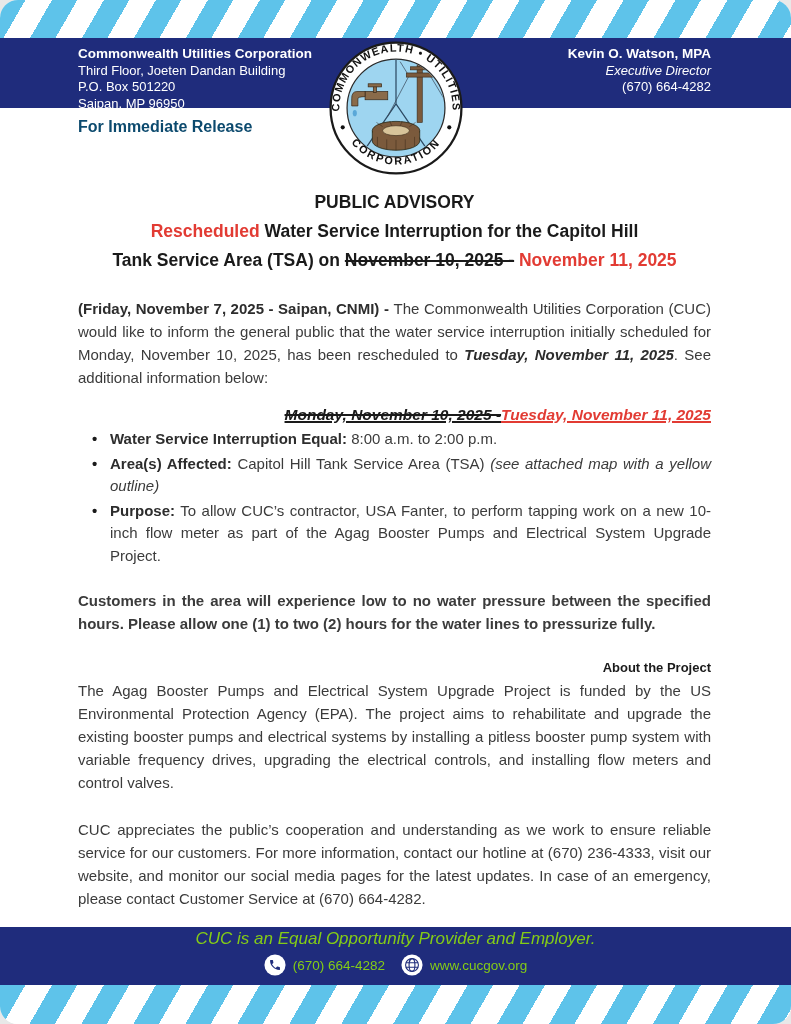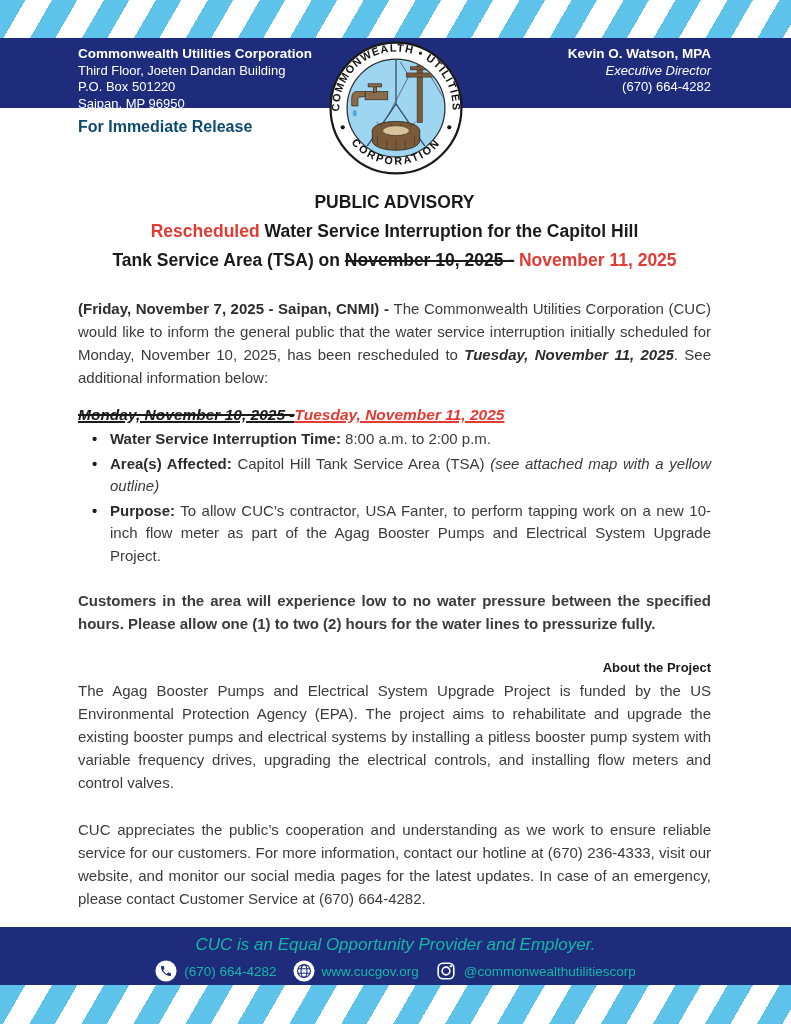--- a/index.html
+++ b/index.html
@@ -5,20 +5,21 @@
   * { box-sizing: border-box; margin: 0; padding: 0; }
   html, body { background: #e8e8e8; }
   body { font-family: "Liberation Sans", sans-serif; }
   .page {
     position: relative;
     width: 791px;
     height: 1024px;
     background: #ffffff;
     overflow: hidden;
     margin: 0 auto;
+    border-radius: 18px;
   }
   
   .stripe-band {
     width: 100%;
     background: repeating-linear-gradient(120deg,
       #5ec3ea 0 22px,
       #ffffff 22px 45px);
   }
   .stripe-top { height: 38px; }
   .stripe-bottom { position: absolute; bottom: 0; left: 0; height: 39px; }
@@ -76,20 +77,21 @@
   .bi { font-weight: bold; font-style: italic; color: #2d2d2d; }
   .it { font-style: italic; }
   .intro { margin-top: 22px; }
   .schedule-heading {
     margin-top: 14px;
     font-weight: bold;
     font-style: italic;
     font-size: 15.5px;
     line-height: 23px;
     color: #1a1a1a;
+    text-align: right;
   }
   ul.bullets { margin-top: 2px; margin-left: 14px; list-style: none; }
   ul.bullets li {
     position: relative;
     padding-left: 18px;
     font-size: 15px;
     line-height: 22.5px;
     color: #3b3b3b;
     text-align: justify;
     margin-bottom: 2px;
@@ -115,23 +117,23 @@
     color: #1a1a1a;
   }
   
   .footer-bar {
     position: absolute;
     bottom: 39px;
     left: 0;
     width: 100%;
     height: 58px;
     background: #1f2c7c;
-    color: #14b8a6;
+    color: #84cc16;
     text-align: center;
-    padding-top: 8px;
+    padding-top: 2px;
   }
   .eeo { font-style: italic; font-size: 17px; }
   .contact-row {
     margin-top: 5px;
     display: flex;
     justify-content: center;
     align-items: center;
     gap: 16px;
     font-size: 13.5px;
   }
@@ -208,21 +210,21 @@
       <div>PUBLIC ADVISORY</div>
       <div><span class="red">Rescheduled</span><span> Water Service Interruption for the Capitol Hill</span></div>
       <div><span>Tank Service Area (TSA) on </span><span class="strike">November 10, 2025 -</span><span class="red"> November 11, 2025</span></div>
     </div>
 
     <p class="body-text intro"><span class="b">(Friday, November 7, 2025 - Saipan, CNMI) - </span><span>The Commonwealth Utilities Corporation (CUC) would like to inform the general public that the water service interruption initially scheduled for Monday, November 10, 2025, has been rescheduled to </span><span class="bi">Tuesday, November 11, 2025</span><span>. See additional information below:</span></p>
 
     <div class="schedule-heading"><span class="strike-ul">Monday, November 10, 2025 -</span><span class="red-ul">Tuesday, November 11, 2025</span></div>
 
     <ul class="bullets">
-      <li><span class="b">Water Service Interruption Time:</span><span> 8:00 a.m. to 2:00 p.m.</span><span class="it"></span></li>
+      <li><span class="b">Water Service Interruption Equal:</span><span> 8:00 a.m. to 2:00 p.m.</span><span class="it"></span></li>
       <li><span class="b">Area(s) Affected:</span><span> Capitol Hill Tank Service Area (TSA) </span><span class="it">(see attached map with a yellow outline)</span></li>
       <li><span class="b">Purpose:</span><span> To allow CUC’s contractor, USA Fanter, to perform tapping work on a new 10-inch flow meter as part of the Agag Booster Pumps and Electrical System Upgrade Project.</span><span class="it"></span></li>
     </ul>
 
     <p class="body-text pressure">Customers in the area will experience low to no water pressure between the specified hours. Please allow one (1) to two (2) hours for the water lines to pressurize fully.</p>
 
     <div class="about-block">
       <div class="about-heading">About the Project</div>
       <p class="body-text">The Agag Booster Pumps and Electrical System Upgrade Project is funded by the US Environmental Protection Agency (EPA). The project aims to rehabilitate and upgrade the existing booster pumps and electrical systems by installing a pitless booster pump system with variable frequency drives, upgrading the electrical controls, and installing flow meters and control valves.</p>
     </div>
@@ -249,28 +251,18 @@
         <svg width="22" height="22" viewBox="0 0 24 24">
           <circle cx="12" cy="12" r="11.5" fill="#ffffff"></circle>
           <g fill="none" stroke="#1f2c7c" stroke-width="1.2">
             <circle cx="12" cy="12" r="7"></circle>
             <ellipse cx="12" cy="12" rx="3.2" ry="7"></ellipse>
             <path d="M5.3 9.5 H18.7 M5.3 14.5 H18.7"></path>
           </g>
         </svg>
         <span>www.cucgov.org</span>
       </span>
-      <span class="contact-item">
-        <svg width="22" height="22" viewBox="0 0 24 24">
-          <g fill="none" stroke="#ffffff" stroke-width="1.8">
-            <rect x="3.5" y="3.5" width="17" height="17" rx="5"></rect>
-            <circle cx="12" cy="12" r="4.2"></circle>
-          </g>
-          <circle cx="17.3" cy="6.7" r="1.3" fill="#ffffff"></circle>
-        </svg>
-        <span>@commonwealthutilitiescorp</span>
-      </span>
     </div>
   </div>
 
   <div class="stripe-band stripe-bottom"></div>
 
 </div>
 
 </body></html>

